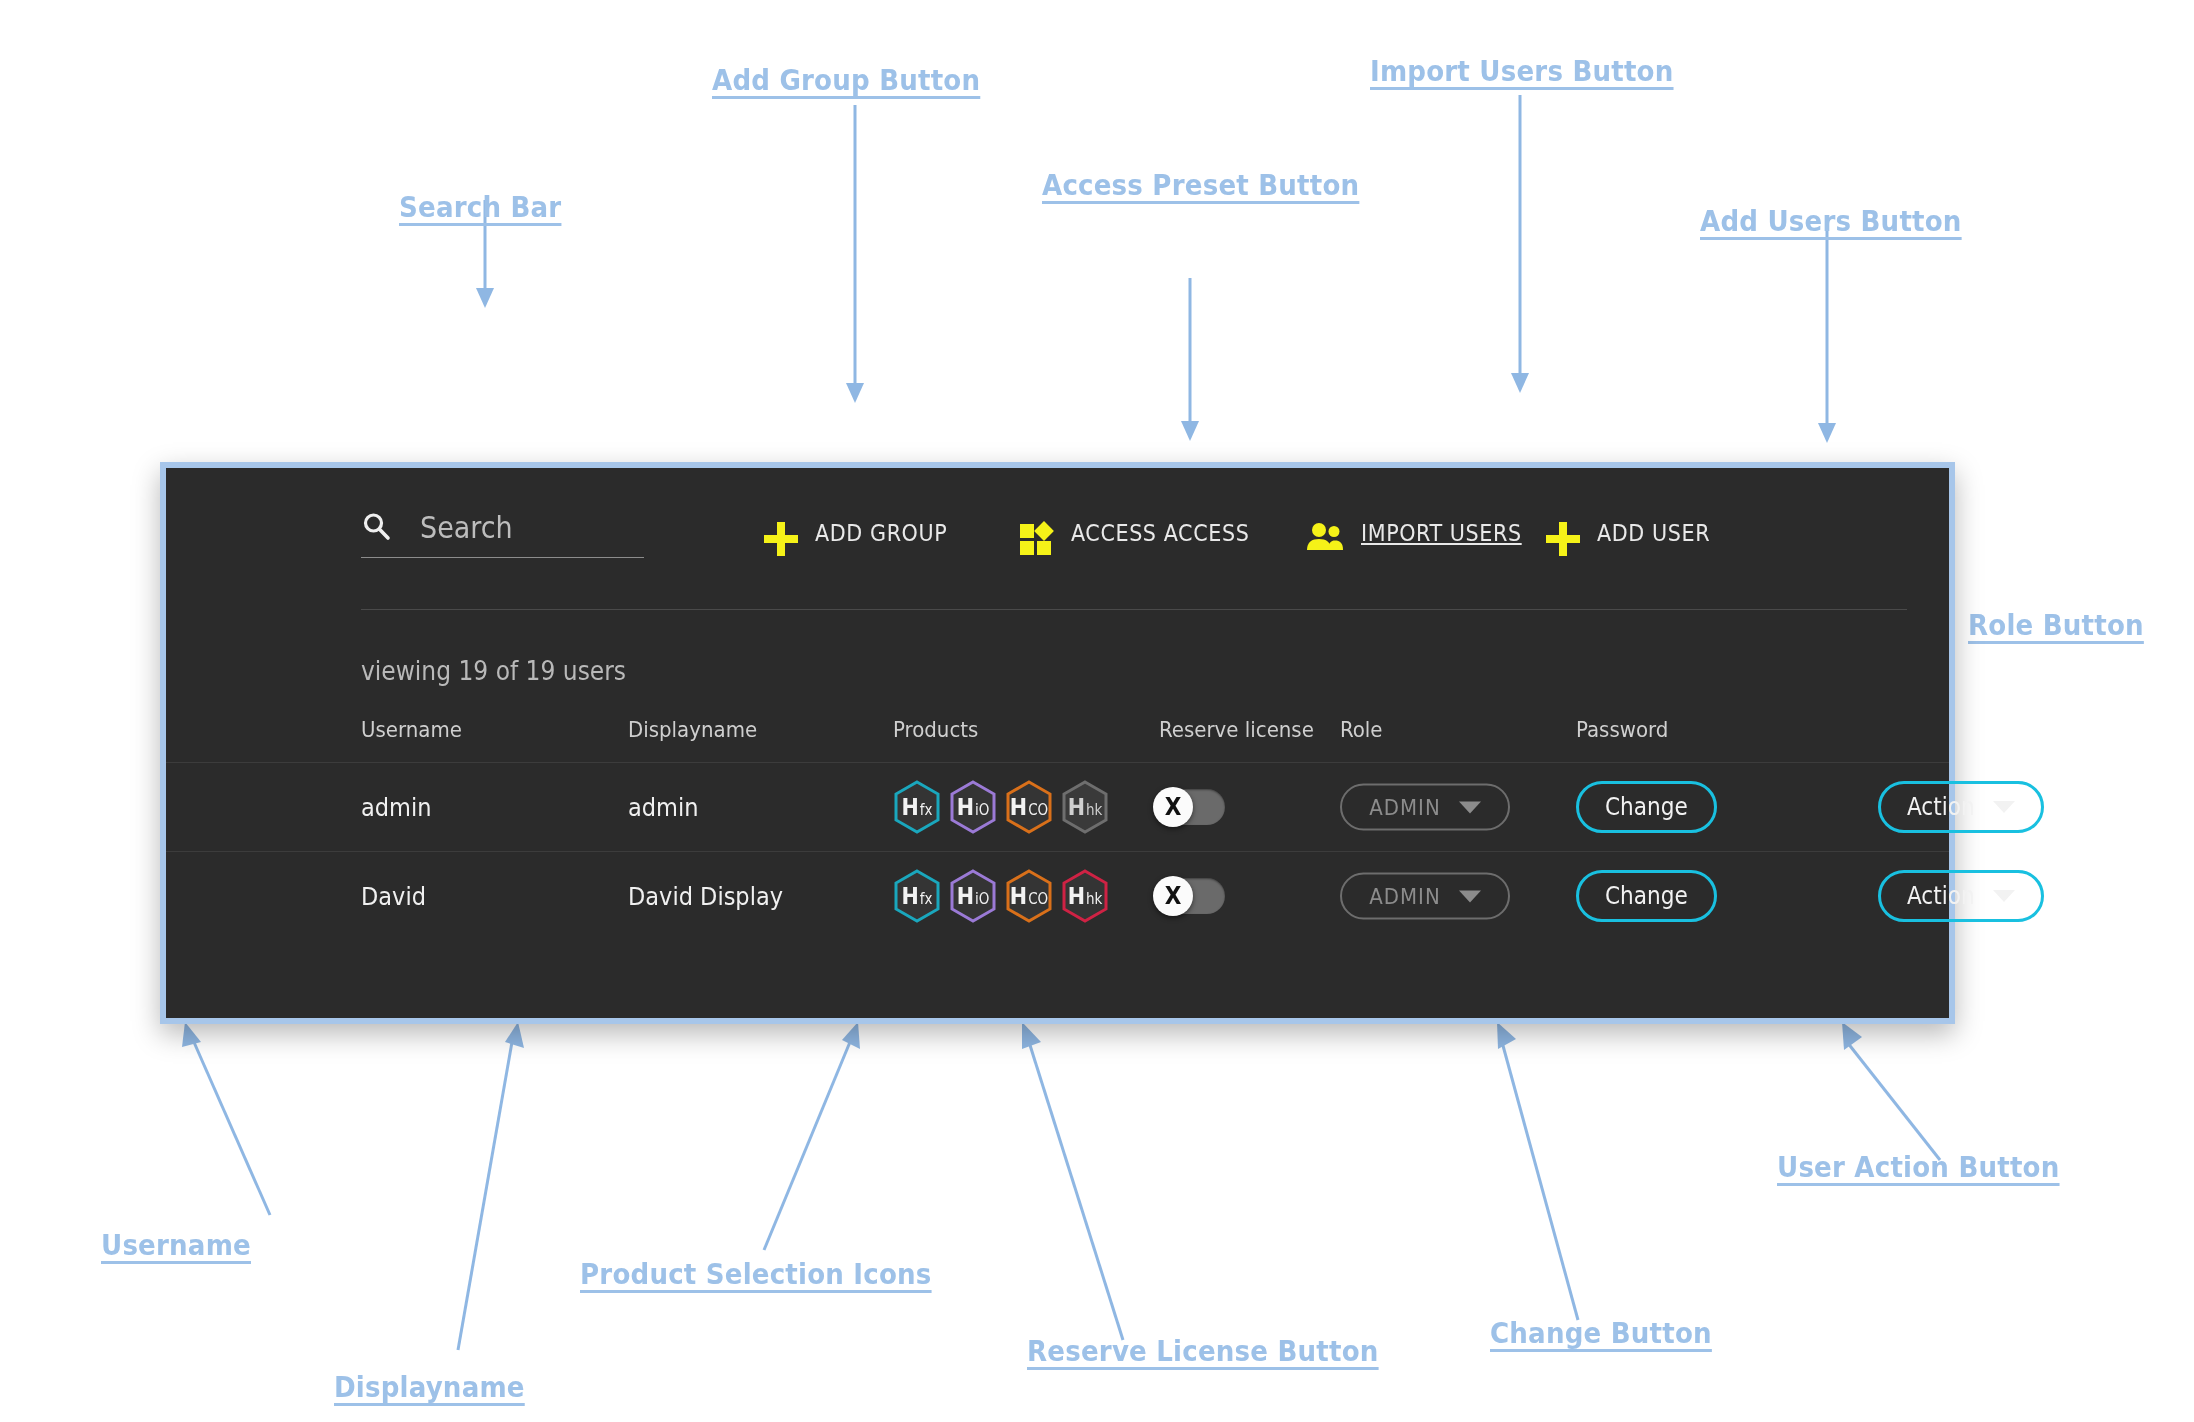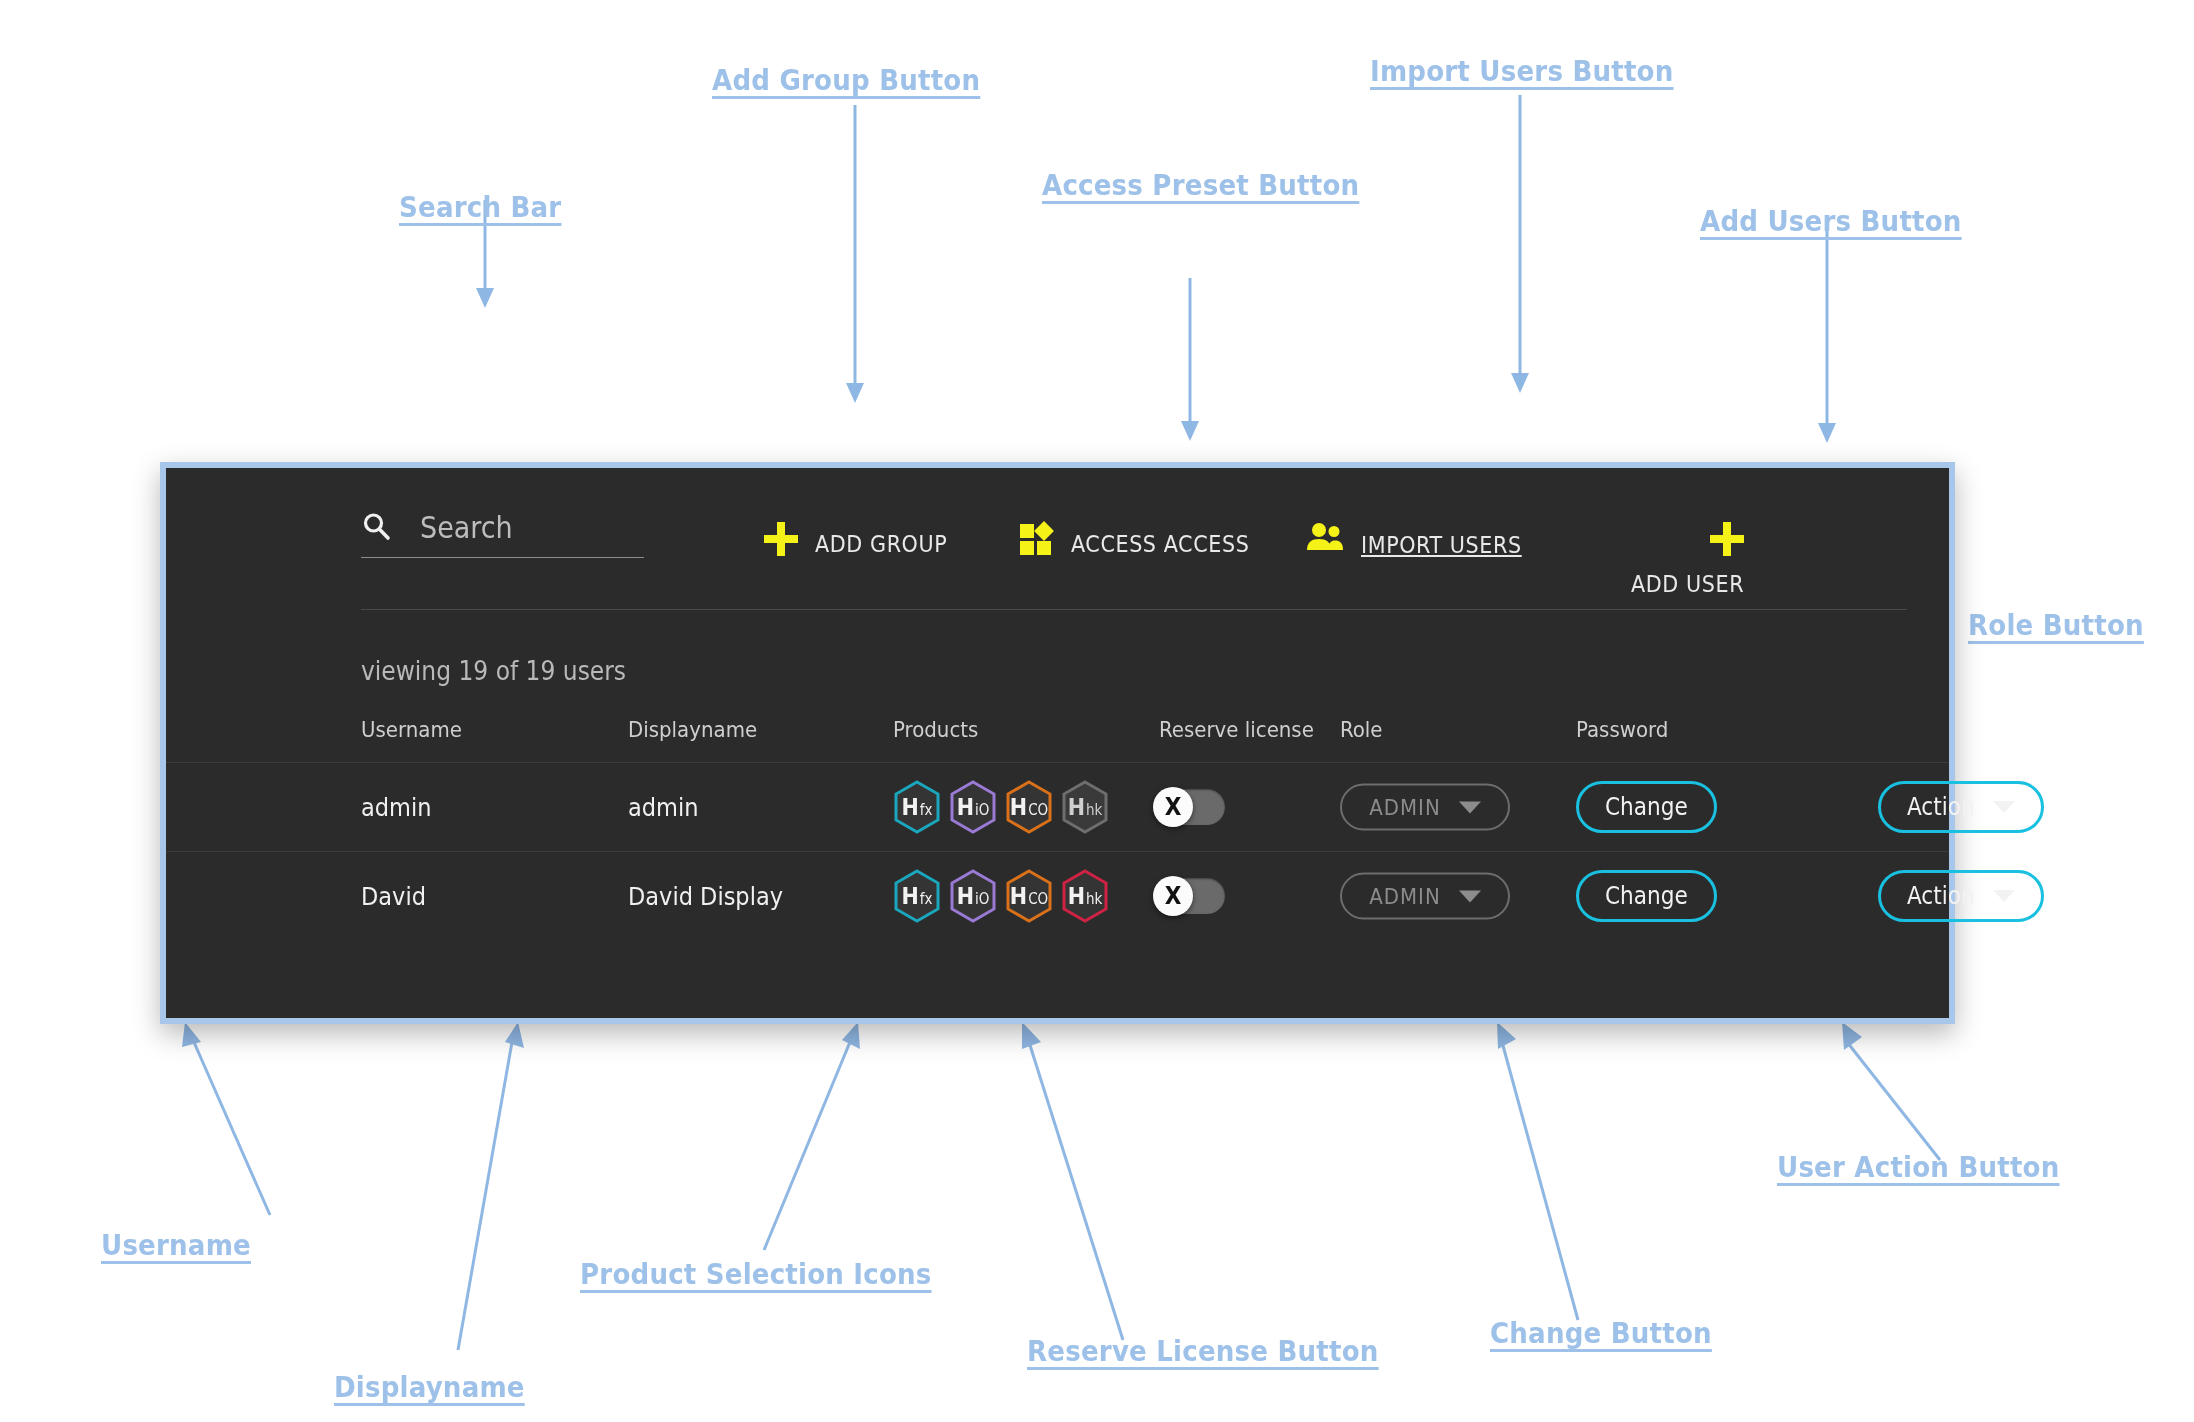--- a/index.html
+++ b/index.html
@@ -49,30 +49,30 @@
     border-bottom:1px solid #8c8c8c;padding-bottom:12px;
   }
   .search-ico{flex:0 0 auto;display:block;}
   .search-ph{
     color:#bdbdbd;font-size:30px;font-weight:400;line-height:1;
     font-family:"DejaVu Sans Condensed","Liberation Sans",sans-serif;
   }
 
   .tbtn{
     position:absolute;top:54px;
-    display:flex;align-items:flex-end;gap:17px;
+    display:flex;align-items:flex-start;gap:17px;
     color:#e9e9e9;font-size:23px;letter-spacing:.6px;
     font-family:"DejaVu Sans Condensed","Liberation Sans",sans-serif;
     cursor:pointer;user-select:none;white-space:nowrap;
   }
   .tbtn .lbl{line-height:1;}
   .tb-addgroup{left:598px;}
   .tb-presets{left:854px;}
   .tb-import{left:1140px;text-decoration:underline;}
-  .tb-adduser{left:1465px;flex-direction:column;}
+  .tb-adduser{left:1380px;}
 
   .plus{position:relative;width:34px;height:34px;flex:0 0 auto;}
   .plus:before,.plus:after{content:"";position:absolute;background:#f5f218;}
   .plus:before{left:13px;top:0;width:8px;height:34px;}
   .plus:after{left:0;top:13px;width:34px;height:8px;}
 
   .presets-ico{position:relative;width:34px;height:34px;flex:0 0 auto;}
   .presets-ico i{position:absolute;background:#f5f218;display:block;}
   .presets-ico .sq-tl{left:0;top:2px;width:14px;height:14px;}
   .presets-ico .sq-bl{left:0;top:19px;width:14px;height:14px;}

